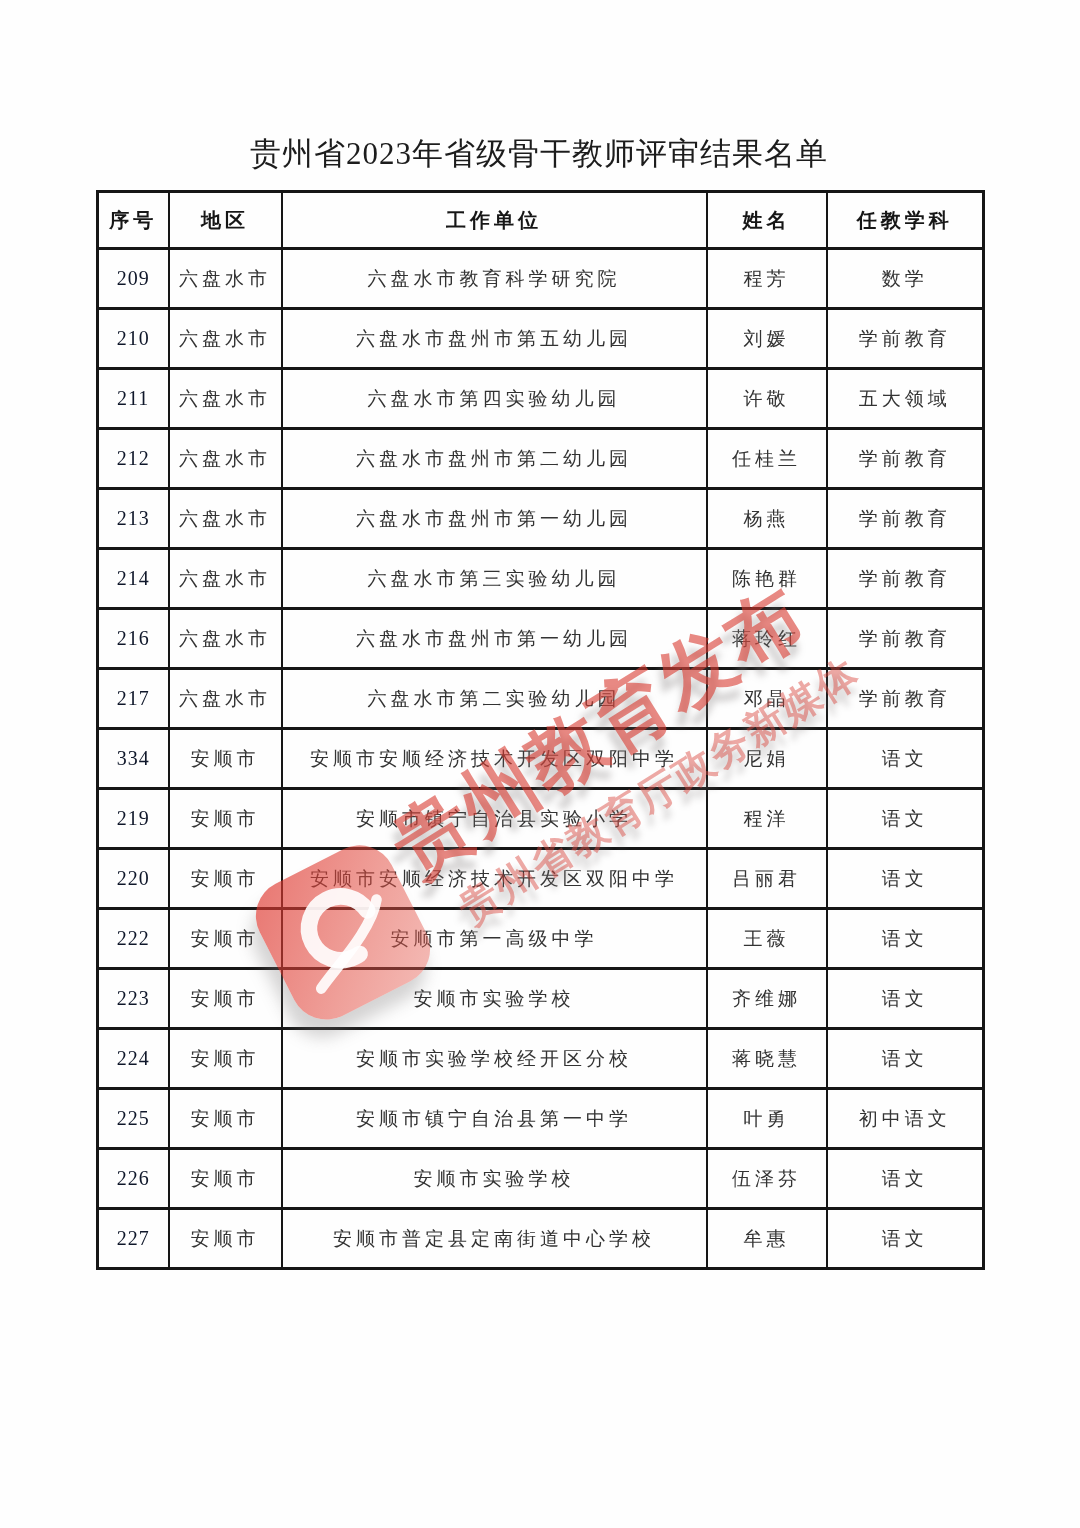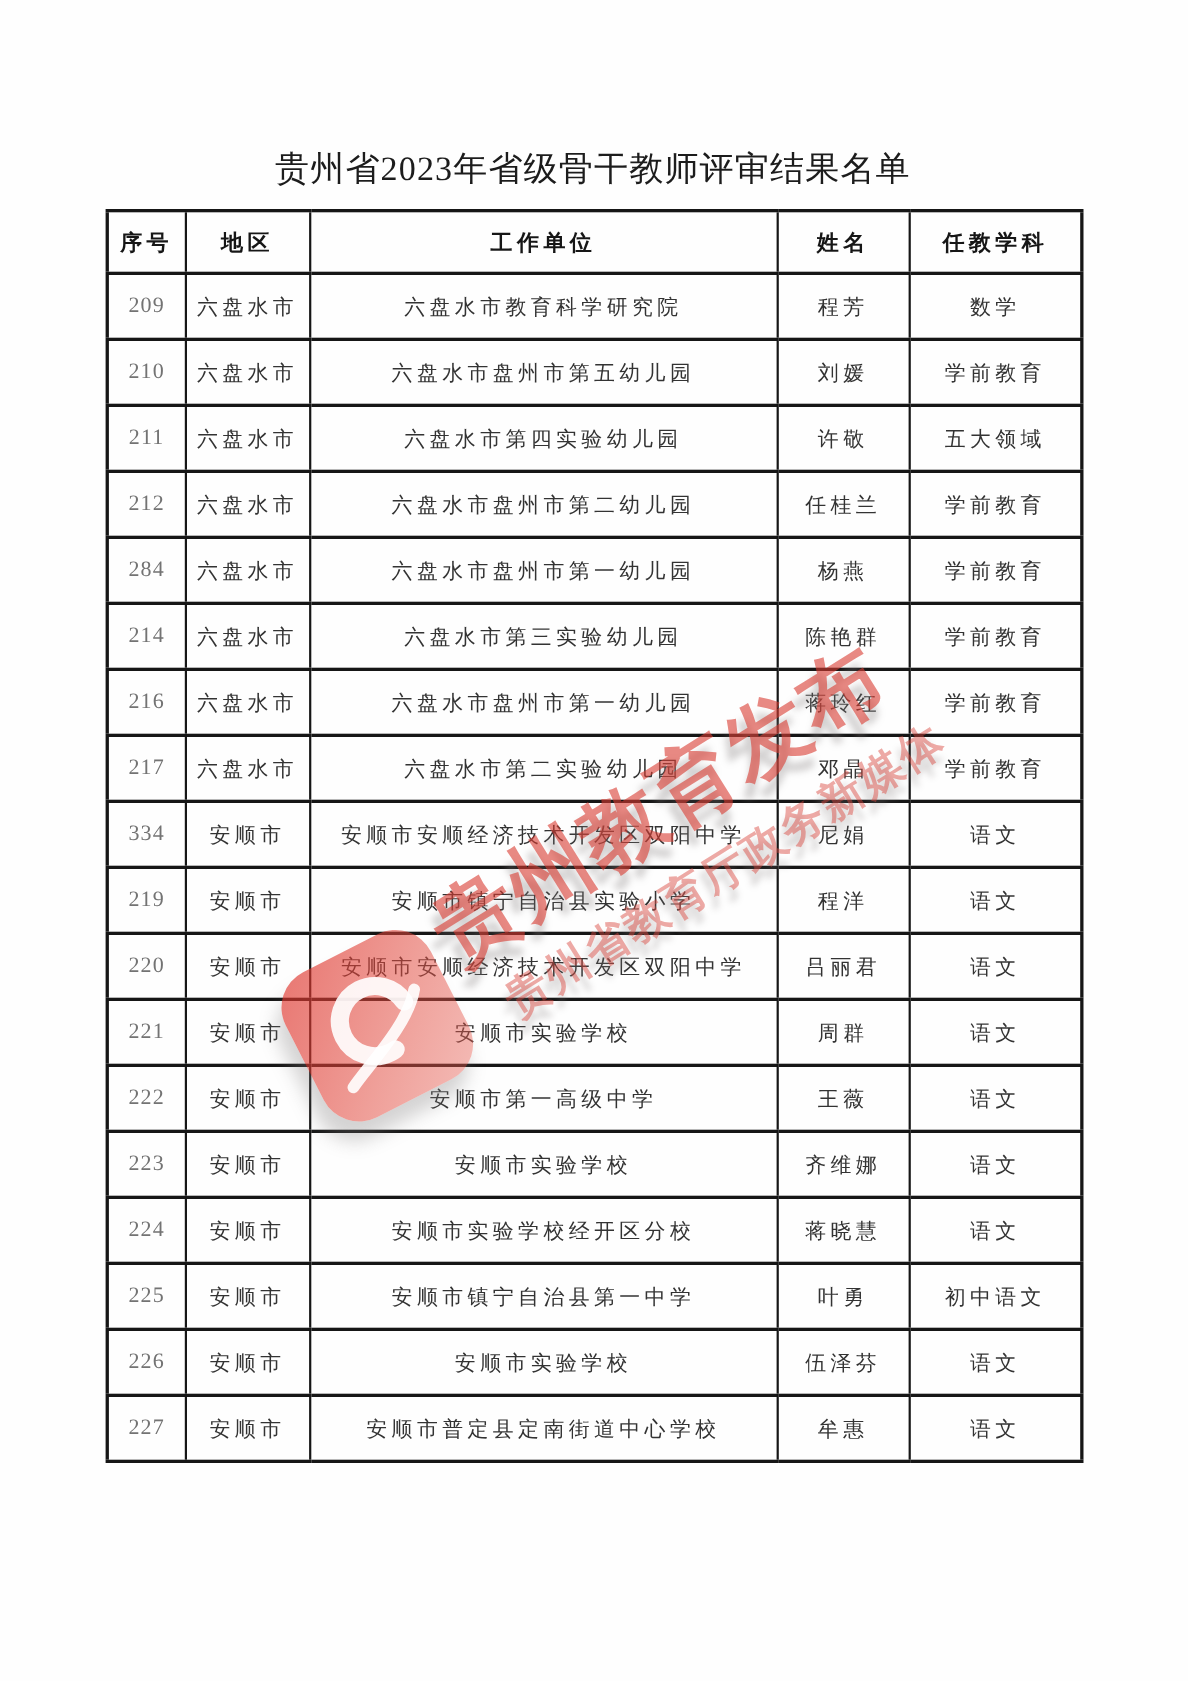--- a/index.html
+++ b/index.html
@@ -35,21 +35,21 @@
     height:54px;
     font-size:20px;font-weight:bold;color:#161616;
     letter-spacing:4px;
     font-family:Liberation Serif, serif;
   }
   table.roster td{
     height:57px;
     font-size:19px;color:#333333;
     letter-spacing:4px;
   }
-  table.roster td.num{letter-spacing:1px;color:#737373;font-size:20px;}
+  table.roster td.num{letter-spacing:1px;color:#0f172a;font-size:20px;}
 
   
   .watermark{
     position:absolute;left:175px;top:520px;width:760px;height:560px;
     pointer-events:none;z-index:5;
   }
   .wm-rot{
     position:absolute;inset:0;
     display:flex;align-items:center;justify-content:center;
     transform:rotate(-32deg);
@@ -129,21 +129,21 @@
 
     <tr>
       <td class="num">212</td>
       <td>六盘水市</td>
       <td>六盘水市盘州市第二幼儿园</td>
       <td>任桂兰</td>
       <td>学前教育</td>
     </tr>
 
     <tr>
-      <td class="num">284</td>
+      <td class="num">213</td>
       <td>六盘水市</td>
       <td>六盘水市盘州市第一幼儿园</td>
       <td>杨燕</td>
       <td>学前教育</td>
     </tr>
 
     <tr>
       <td class="num">214</td>
       <td>六盘水市</td>
       <td>六盘水市第三实验幼儿园</td>
@@ -185,27 +185,20 @@
     </tr>
 
     <tr>
       <td class="num">220</td>
       <td>安顺市</td>
       <td>安顺市安顺经济技术开发区双阳中学</td>
       <td>吕丽君</td>
       <td>语文</td>
     </tr>
 
-    <tr>
-      <td class="num">221</td>
-      <td>安顺市</td>
-      <td>安顺市实验学校</td>
-      <td>周群</td>
-      <td>语文</td>
-    </tr>
 
     <tr>
       <td class="num">222</td>
       <td>安顺市</td>
       <td>安顺市第一高级中学</td>
       <td>王薇</td>
       <td>语文</td>
     </tr>
 
     <tr>

